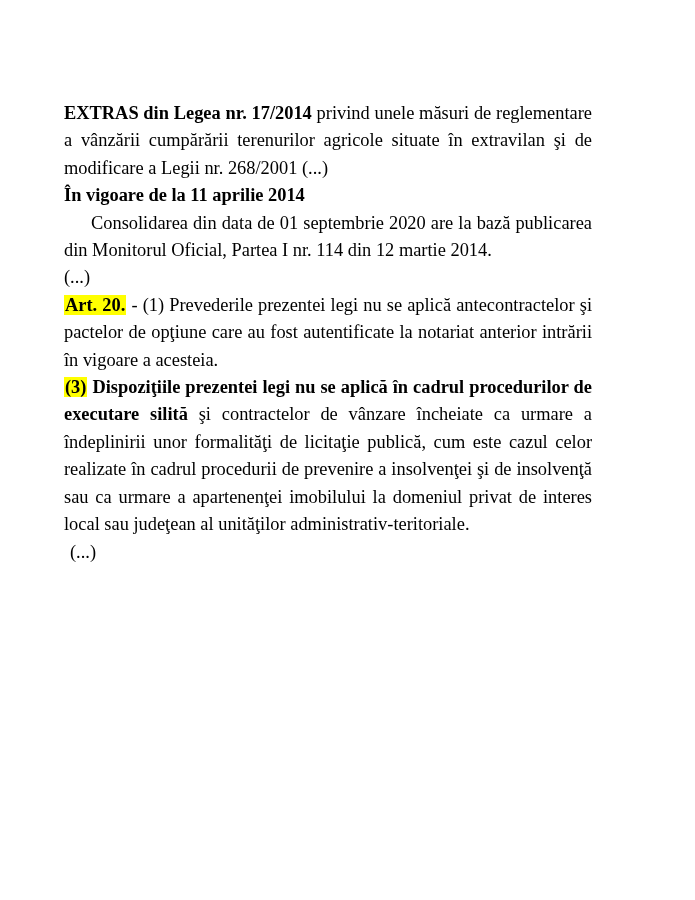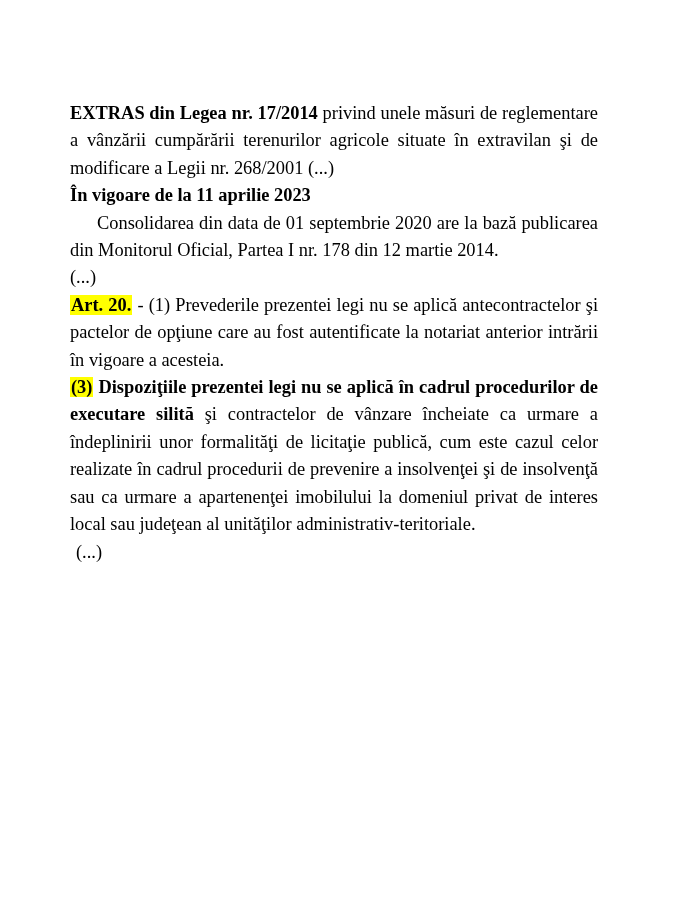--- a/index.html
+++ b/index.html
@@ -15,21 +15,21 @@
   }
   .page {
     position: relative;
     width: 695px;
     height: 900px;
     background: var(--page-bg, #ffffff);
     overflow: hidden;
   }
   .content {
     position: absolute;
-    left: 70px;
+    left: 64px;
     top: 100px;
     width: 528px;
     font-size: 18.4px;
     line-height: 27.4px;
     text-align: justify;
   }
   p.para { margin: 0; }
   .bold { font-weight: bold; }
   .mt-heading   { margin-top: 10px; }
   .mt-consol    { margin-top: 8px; }
@@ -47,23 +47,23 @@
   }
 </style>
 </head>
 <body>
 
 <div class="page">
   <div class="content">
 
     <p class="para"><span class="bold">EXTRAS din Legea nr. 17/2014</span><span> privind unele măsuri de reglementare a vânzării cumpărării terenurilor agricole situate în extravilan şi de modificare a Legii nr. 268/2001 (...)</span></p>
 
-    <p class="para bold mt-heading">În vigoare de la 11 aprilie 2023</p>
+    <p class="para bold mt-heading">În vigoare de la 11 aprilie 2014</p>
 
-    <p class="para first-indent mt-consol">Consolidarea din data de 01 septembrie 2020 are la bază publicarea din Monitorul Oficial, Partea I nr. 178 din 12 martie 2014.</p>
+    <p class="para first-indent mt-consol">Consolidarea din data de 01 septembrie 2020 are la bază publicarea din Monitorul Oficial, Partea I nr. 114 din 12 martie 2014.</p>
 
 
     <p class="para mt-omission">(...)</p>
 
 
 
     <p class="para mt-art20"><mark class="hl">Art. 20.</mark><span> - (1) Prevederile prezentei legi nu se aplică antecontractelor şi pactelor de opţiune care au fost autentificate la notariat anterior intrării în vigoare a acesteia.</span></p>
 
 
     <p class="para mt-par3"><mark class="hl">(3)</mark><span class="bold"> Dispoziţiile prezentei legi nu se aplică în cadrul procedurilor de executare silită</span><span> şi contractelor de vânzare încheiate ca urmare a îndeplinirii unor formalităţi de licitaţie publică, cum este cazul celor realizate în cadrul procedurii de prevenire a insolvenţei şi de insolvenţă sau ca urmare a apartenenţei imobilului la domeniul privat de interes local sau judeţean al unităţilor administrativ-teritoriale.</span></p>

